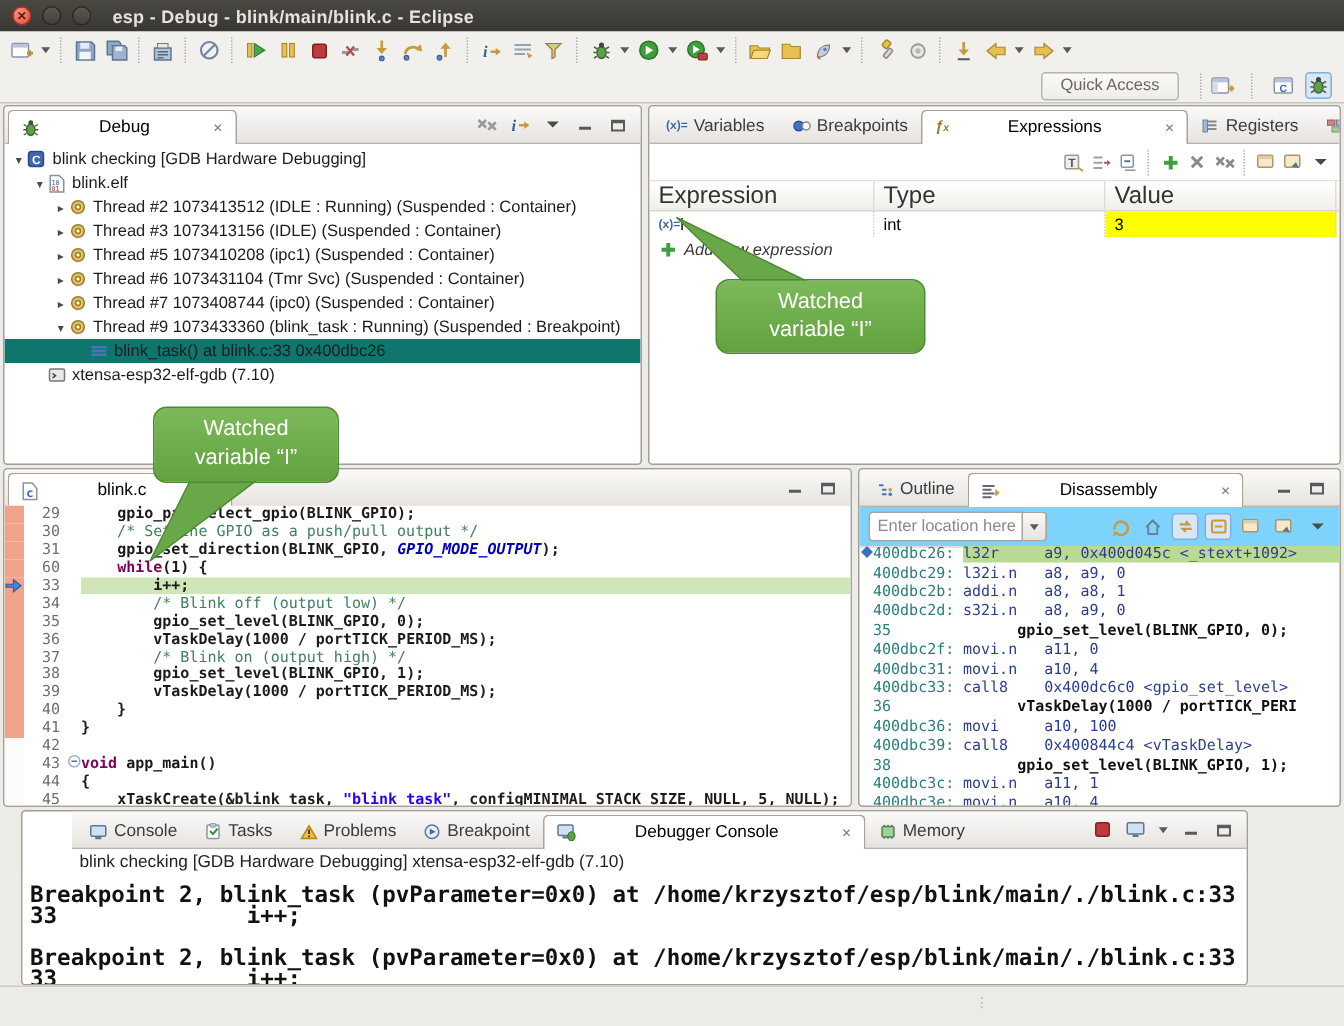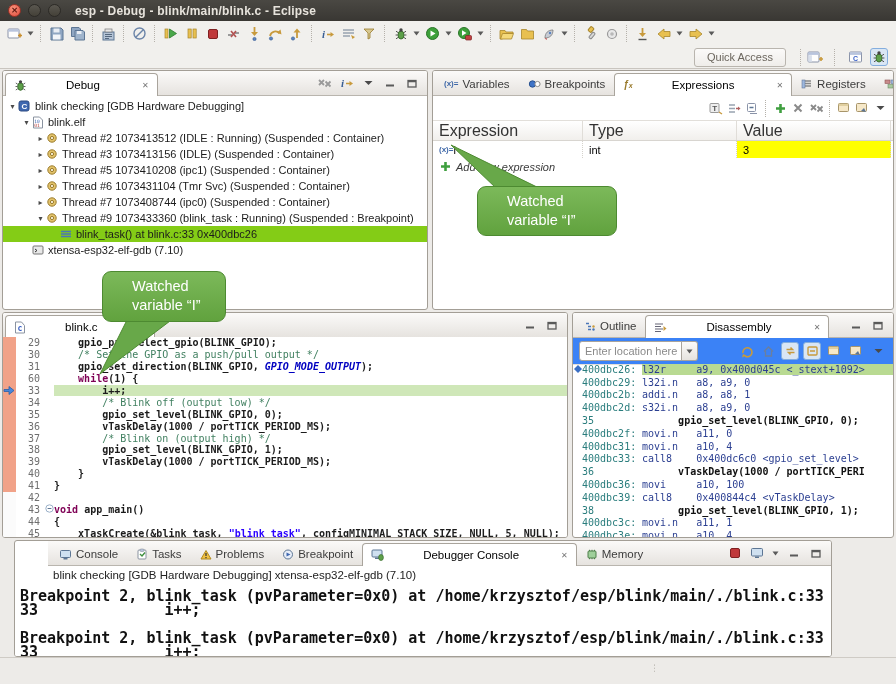--- a/index.html
+++ b/index.html
@@ -37,21 +37,21 @@
     color:#3c3c3c;white-space:nowrap;border:1px solid transparent;border-bottom:none;box-sizing:border-box;}
   .tab.active{background:#fff;border-color:#a9a49c;border-radius:4px 4px 0 0;color:#000;margin-bottom:-1px;gap:39px;}
   .tclose{font-size:8px;color:#777;margin-left:3px;}
   .panel-tools{margin-left:auto;display:flex;align-items:center;gap:4px;padding:0 6px;height:24px;}
   .ptool{width:18px;height:18px;display:flex;align-items:center;justify-content:center;flex:0 0 auto;box-sizing:border-box;}
   .icon{display:inline-flex;align-items:center;justify-content:center;line-height:0;}
   .ticon{font-size:8px;font-weight:bold;line-height:1;}
   
   .tree{padding-top:2px;font-size:11px;}
   .trow{display:flex;align-items:center;height:16px;white-space:nowrap;color:#1c1c1c;}
-  .trow.selected{background:#84cc16;}
+  .trow.selected{background:#0f766e;}
   .arrow{width:11px;font-size:8px;color:#4a4a4a;text-align:center;flex:0 0 auto;}
   .trow .tlabel2{margin-left:4px;}
   
   .xtoolrow{height:24px;display:flex;align-items:center;justify-content:flex-end;
     background:#fff;border-bottom:1px solid #e2dfda;padding-right:4px;}
   .xhead{display:flex;height:19px;background:linear-gradient(#fff,#f1efec);
     border-bottom:1px solid #d8d5d0;font-size:16px;color:#333;align-items:center;}
   .xh{padding-left:6px;border-right:1px solid #e0ddd8;box-sizing:border-box;height:100%;display:flex;align-items:center;}
   .xrow{display:flex;height:17px;font-size:11px;align-items:center;}
   .xc{height:100%;display:flex;align-items:center;padding-left:6px;box-sizing:border-box;
@@ -69,21 +69,21 @@
   .lnum{width:24px;text-align:right;color:#6f6f6f;padding-right:4px;flex:0 0 auto;font-size:10px;}
   .fold{width:10px;flex:0 0 auto;text-align:center;}
   .codetext{white-space:pre;flex:1;color:#1c1c1c;font-weight:600;}
   .cl.cur .codetext,.cl.cur .fold{background:#cfe7b8;}
   .tok-cm{color:#3f7f5f;font-weight:400;}
   .tok-kw{color:#7f0055;font-weight:bold;}
   .tok-fn{color:#1a1a1a;font-weight:bold;}
   .tok-mc{color:#0000c0;font-style:italic;}
   .tok-str{color:#2a00ff;}
   
-  .locrow{height:26px;display:flex;align-items:center;background:#3b82f6;border-bottom:1px solid #e2dfda;padding-left:6px;}
+  .locrow{height:26px;display:flex;align-items:center;background:#7dd3fc;border-bottom:1px solid #e2dfda;padding-left:6px;}
   .locbox{width:96px;height:18px;border:1px solid #a9a49c;border-radius:3px 0 0 3px;background:#fff;
     font-size:11px;color:#8a8a8a;display:flex;align-items:center;padding-left:5px;
     white-space:nowrap;overflow:hidden;}
   .locdd{width:15px;height:18px;border:1px solid #a9a49c;border-left:none;border-radius:0 3px 3px 0;
     background:linear-gradient(#fbfaf9,#e6e3df);display:flex;align-items:center;justify-content:center;}
   .disbody{position:absolute;left:0;right:0;top:50px;bottom:0;overflow:hidden;
     font-family:"DejaVu Sans Mono",monospace;font-size:10px;}
   .drow{display:flex;height:12.8px;align-items:center;white-space:pre;}
   .dmark{width:9px;flex:0 0 auto;text-align:center;}
   .daddr{width:60px;flex:0 0 auto;color:#2a7d7d;}
@@ -97,23 +97,23 @@
   .cbody{position:absolute;left:0;right:0;top:42px;bottom:0;background:#fff;
     font-family:"DejaVu Sans Mono",monospace;font-size:15px;font-weight:600;color:#111;
     padding:4px 0 0 5px;}
   .cline{height:14px;white-space:pre;}
   
   .statusbar{position:absolute;left:0;right:0;top:657px;height:27px;background:#edebe8;
     border-top:1px solid #cfcbc5;}
   .draghandle{position:absolute;left:650px;top:5px;color:#b3afa8;font-size:9px;letter-spacing:1px;}
   
   .overlay{position:absolute;inset:0;pointer-events:none;z-index:40;}
-  .callout{position:absolute;z-index:41;pointer-events:none;color:#fff;
+  .callout{position:absolute;z-index:41;pointer-events:none;color:#fff;text-align:center;
     background:linear-gradient(#7cb95a,#61a23e);border:1px solid #4d8a31;border-radius:9px;
-    font-size:14.5px;line-height:19px;padding-top:5px;box-sizing:border-box;padding-left:29px;}
+    font-size:14.5px;line-height:19px;padding-top:5px;box-sizing:border-box;}
 </style>
 </head>
 <body>
 
 <div class="app">
 
   <div class="titlebar">
     <div class="winbtns">
       <div class="wbtn close">✕</div>
       <div class="wbtn minmax"></div>

